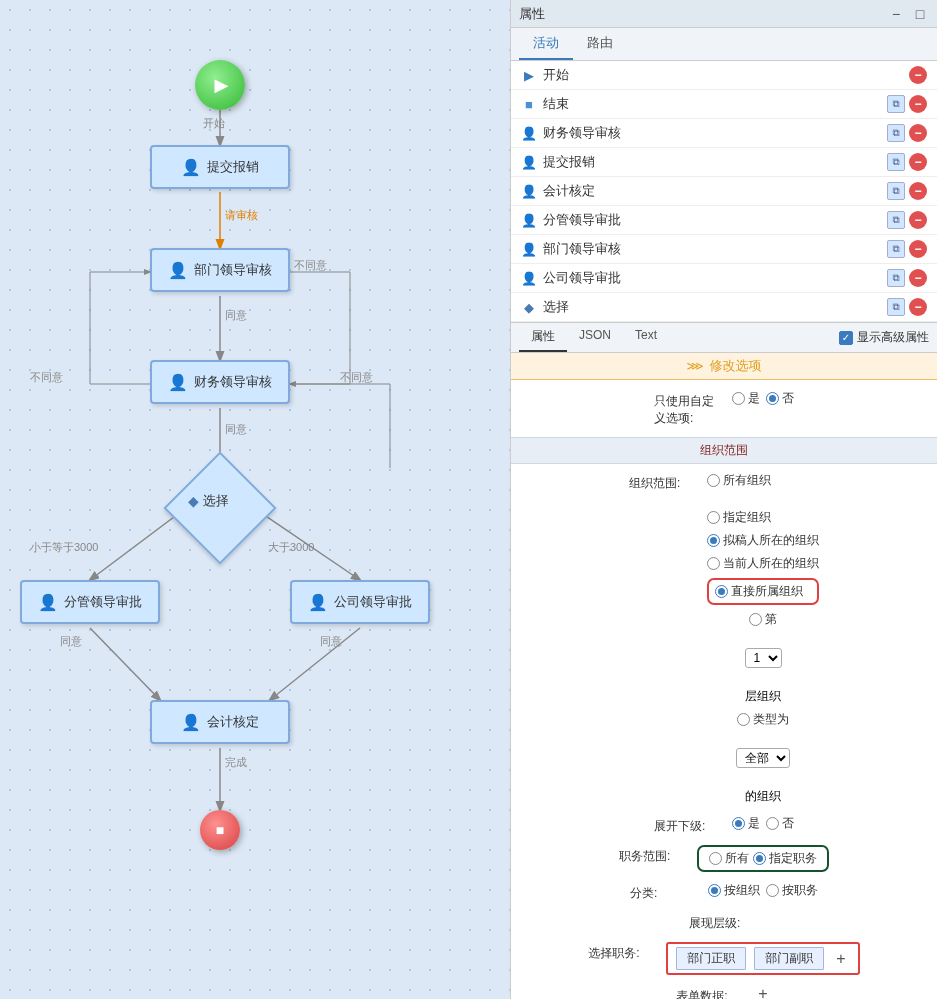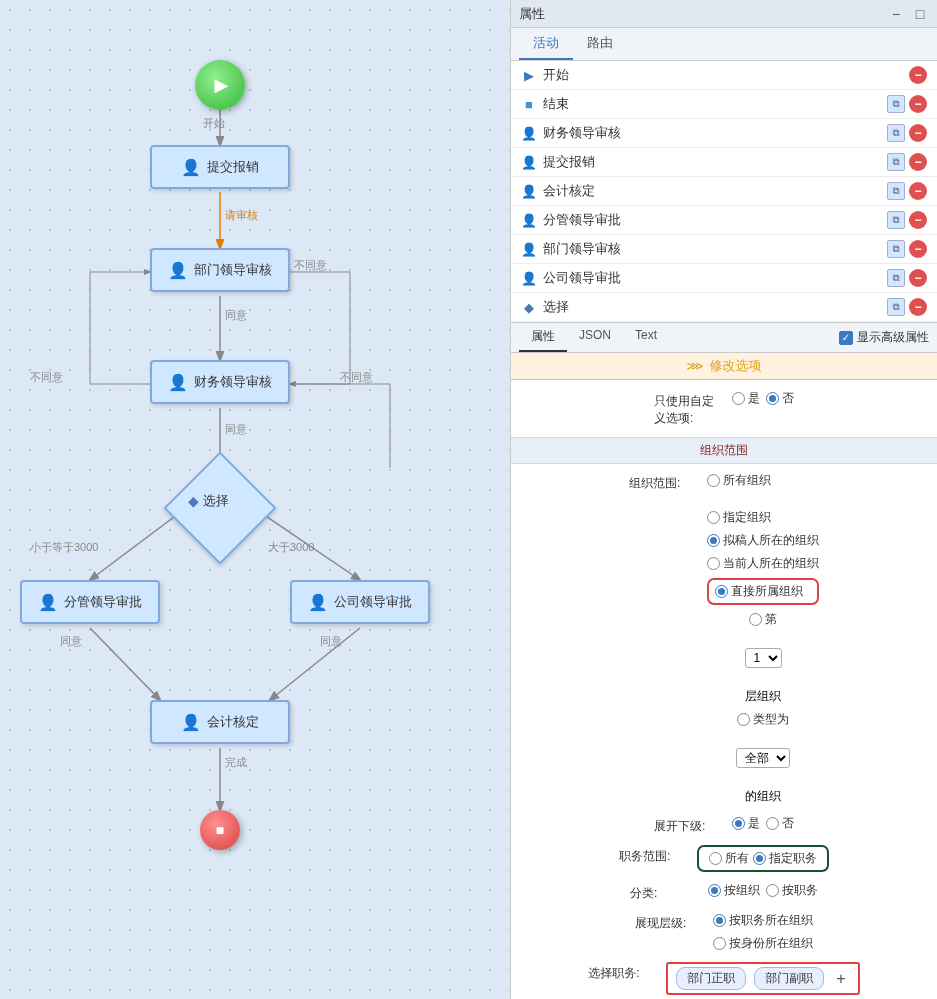--- a/index.html
+++ b/index.html
@@ -283,21 +283,21 @@
       padding: 1px 4px;
       font-size: 12px;
       background: #fff;
       cursor: pointer;
     }
 
     
     .tag-btn {
       background: #e8f0ff;
       border: 1px solid #a0b8e0;
-      border-radius: 9px;
+      border-radius: 1px;
       padding: 2px 10px;
       font-size: 12px;
       color: #333;
       cursor: pointer;
     }
     .add-btn {
       background: none;
       border: none;
       font-size: 16px;
       color: #555;
@@ -760,30 +760,20 @@
           </label>
           <label class="radio-option">
             <div class="radio-circle"></div>
             <span>按职务</span>
           </label>
         </div>
       </div>
 
       <div class="form-row">
         <div class="form-label">展现层级:</div>
-        <div class="form-controls" style="flex-direction:column;align-items:flex-start;">
-          <label class="radio-option">
-            <div class="radio-circle selected"></div>
-            <span>按职务所在组织</span>
-          </label>
-          <label class="radio-option">
-            <div class="radio-circle"></div>
-            <span>按身份所在组织</span>
-          </label>
-        </div>
       </div>
 
       <div class="form-row">
         <div class="form-label">选择职务:</div>
         <div class="form-controls">
           <div style="border: 2px solid #e04040; border-radius: 3px; padding: 3px 8px; display: flex; align-items: center; gap: 8px;">
             <span class="tag-btn">部门正职</span>
             <span class="tag-btn">部门副职</span>
             <span class="add-btn">+</span>
           </div>

